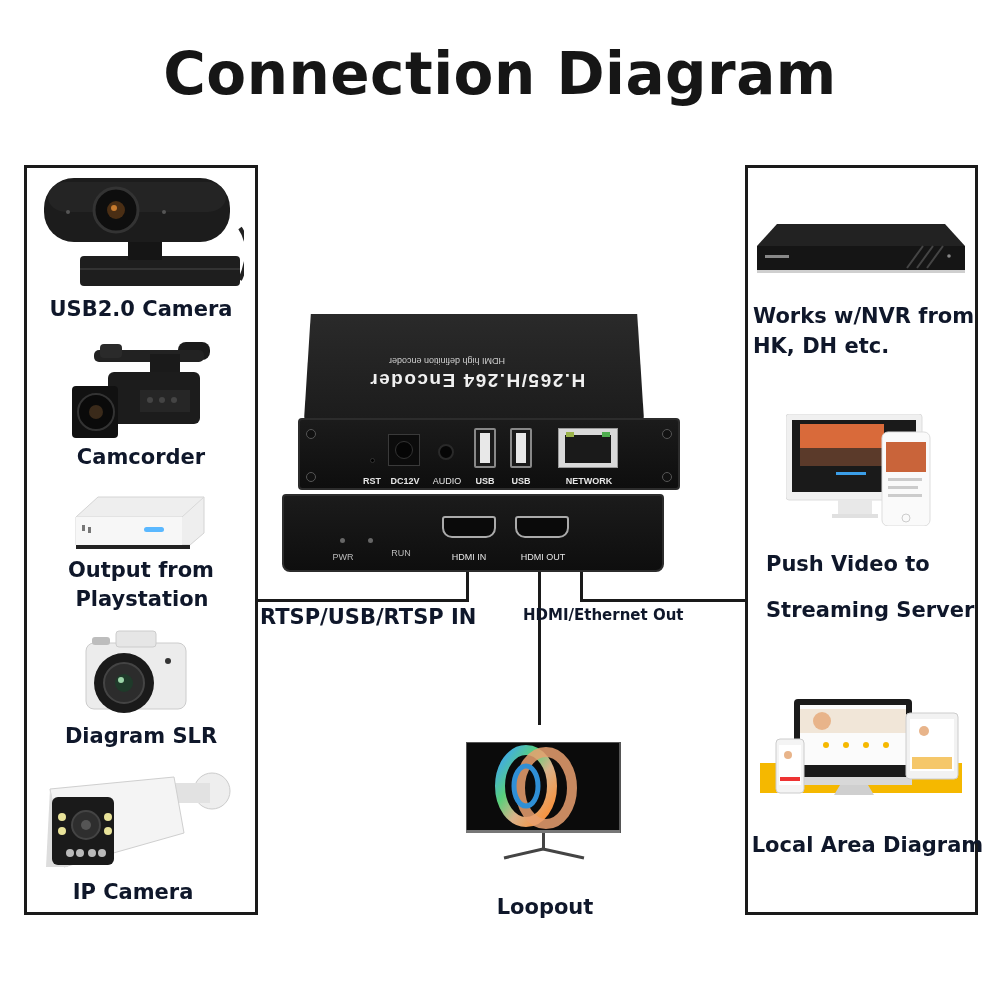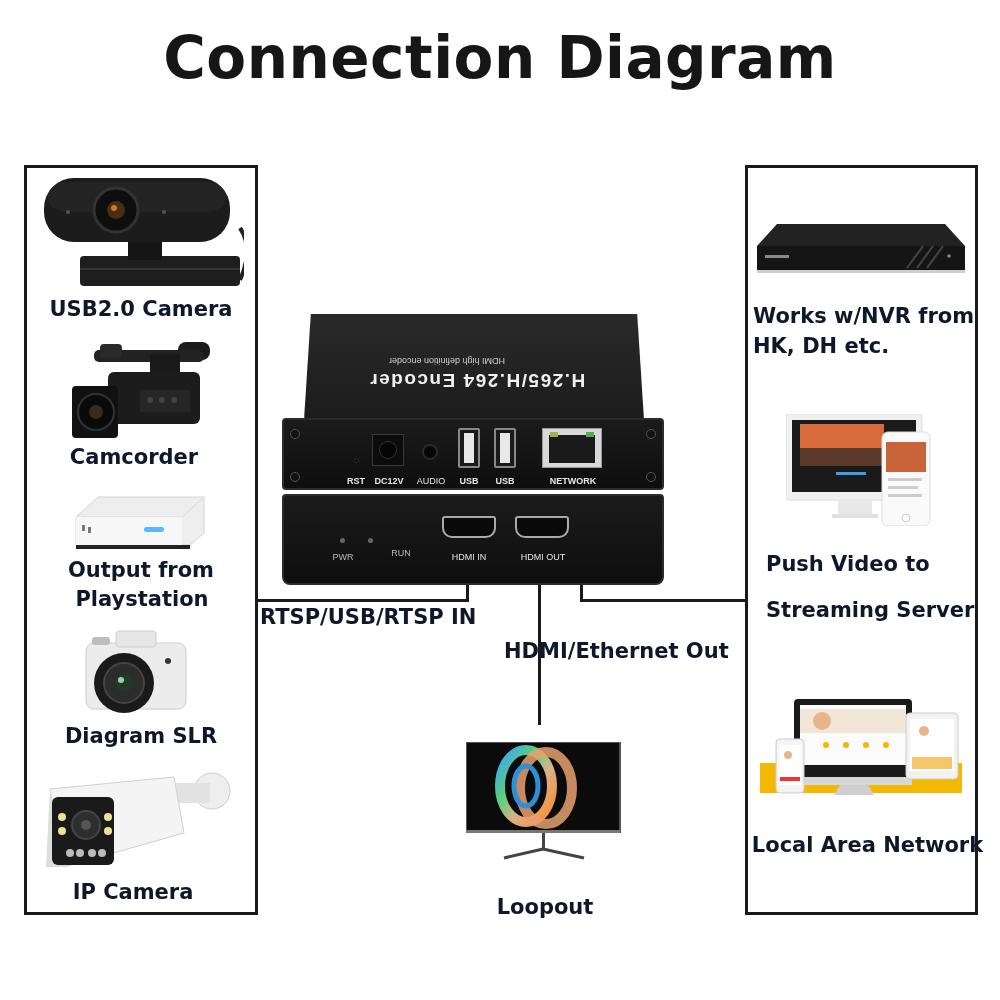--- a/index.html
+++ b/index.html
@@ -1,19 +1,19 @@
 <!DOCTYPE html>
 <html><head>
 <meta charset="utf-8">
 <style>
   * { box-sizing: border-box; margin: 0; padding: 0; }
   html, body { width: 1000px; height: 1000px; background: #ffffff; overflow: hidden; }
   body { position: relative; font-family: "DejaVu Sans", "Liberation Sans", sans-serif; color: #1a1a1a; }
   .abs { position: absolute; }
-  .title { left: 0; top: 24px; width: 1000px; text-align: center; font-size: 58px; font-weight: bold; letter-spacing: 0.5px; color: #161616; }
+  .title { left: 0; top: 40px; width: 1000px; text-align: center; font-size: 58px; font-weight: bold; letter-spacing: 0.5px; color: #161616; }
   .box { border: 3px solid #1a1a1a; background: #fff; }
   .label { font-weight: bold; font-size: 21px; color: #0f172a; text-align: center; line-height: 29px; white-space: nowrap; }
   .label.left { text-align: center; }
   .line { background: #1a1a1a; }
   
   .dev-top { background: linear-gradient(180deg,#2a2a2a 0%,#1c1c1c 100%); border-radius: 4px; transform-origin: bottom; }
   .dev-front { background: linear-gradient(180deg,#1b1b1b,#0e0e0e); border: 2px solid #2c2c2c; border-radius: 4px; }
   .port-lbl { color: #e6e6e6; font-size: 9px; font-weight: bold; font-family: "Liberation Sans", sans-serif; text-align: center; }
   .screw { width: 10px; height: 10px; border-radius: 50%; background: #111; border: 1px solid #555; }
   .usb { width: 22px; height: 40px; background: #1a1a1a; border: 2px solid #888; border-radius: 2px; }
@@ -50,21 +50,21 @@
   <rect x="80" y="14" width="30" height="28" fill="#1a1a1a"></rect>
   <rect x="38" y="32" width="92" height="52" rx="6" fill="#1c1c1c"></rect>
   <rect x="2" y="46" width="46" height="52" rx="4" fill="#111"></rect>
   <circle cx="26" cy="72" r="18" fill="#0a0a0a" stroke="#333" stroke-width="2"></circle>
   <circle cx="26" cy="72" r="7" fill="#3a2a1a"></circle>
   <rect x="70" y="50" width="50" height="22" fill="#262626"></rect>
   <circle cx="80" cy="60" r="3" fill="#444"></circle>
     <circle cx="92" cy="60" r="3" fill="#444"></circle>
     <circle cx="104" cy="60" r="3" fill="#444"></circle>
 </svg>
-<div class="abs label" style="left:17px; top:443px; width:234px;">Camcorder</div>
+<div class="abs label" style="left:24px; top:443px; width:234px;">Camcorder</div>
 
 <svg class="abs" style="left:72px; top:493px;" width="136" height="60" viewBox="0 0 136 60">
   <path d="M4 24 L26 4 L132 4 L132 40 L118 52 L4 52 Z" fill="#eeeeee" stroke="#d4d4d4"></path>
   <path d="M4 24 L110 24 L132 4" fill="none" stroke="#d8d8d8"></path>
   <path d="M4 24 L110 24 L110 52 L4 52 Z" fill="#f7f7f7"></path>
   <rect x="4" y="52" width="114" height="4" fill="#222"></rect>
   <rect x="72" y="34" width="20" height="5" rx="2.5" fill="#5ab8ff"></rect>
   <rect x="10" y="32" width="3" height="6" fill="#777"></rect>
   <rect x="16" y="34" width="3" height="6" fill="#777"></rect>
 </svg>
@@ -147,44 +147,44 @@
   <path d="M80 88 L108 88 L114 98 L74 98 Z" fill="#cfcfcf"></path>
   <rect x="146" y="46" width="52" height="66" rx="4" fill="#f2f2f2" stroke="#ccc" transform="translate(0,-30)"></rect>
   <rect x="150" y="22" width="44" height="52" fill="#fff"></rect>
   <circle cx="164" cy="34" r="5" fill="#e8b48a"></circle>
   <rect x="152" y="60" width="40" height="12" fill="#f5c76a"></rect>
   <rect x="16" y="42" width="28" height="54" rx="4" fill="#f4f4f4" stroke="#ccc"></rect>
   <rect x="19" y="48" width="22" height="40" fill="#fff"></rect>
   <circle cx="28" cy="58" r="4" fill="#e8b48a"></circle>
   <rect x="20" y="80" width="20" height="4" fill="#e33"></rect>
 </svg>
-<div class="abs label" style="left:745px; top:831px; width:245px;">Local Area Network</div>
+<div class="abs label" style="left:745px; top:831px; width:245px;">Local Area Diagram</div>
 
 <div class="abs line" style="left:466px; top:570px; width:3px; height:32px;"></div>
 <div class="abs line" style="left:256px; top:599px; width:213px; height:3px;"></div>
 
 <div class="abs line" style="left:580px; top:570px; width:3px; height:32px;"></div>
 <div class="abs line" style="left:580px; top:599px; width:167px; height:3px;"></div>
 
 <div class="abs line" style="left:538px; top:570px; width:3px; height:155px;"></div>
 
 <div class="abs label left" style="left:260px; top:603px; font-size:21px;">RTSP/USB/RTSP IN</div>
-<div class="abs label left" style="left:504px; top:601px; font-size:21px;margin-top:36px;">HDMI/Ethernet Out</div>
+<div class="abs label left" style="left:523px; top:601px; font-size:15px;">HDMI/Ethernet Out</div>
 
 <div class="abs" style="left:282px; top:314px; width:382px; height:258px;">
 
   <div class="abs dev-top" style="left:22px; top:0; width:340px; height:106px; clip-path: polygon(2% 0,98% 0,100% 100%,0 100%);"></div>
   <svg class="abs" style="left:50px; top:28px;" width="290" height="60" viewBox="0 0 290 60">
     <g transform="rotate(180 145 30)">
       <text x="145" y="28" text-anchor="middle" font-family="Liberation Sans, sans-serif" font-weight="bold" font-size="19" fill="#f0f0f0" letter-spacing="1.5">H.265/H.264 Encoder</text>
       <text x="175" y="44" text-anchor="middle" font-family="Liberation Sans, sans-serif" font-size="9" fill="#cfcfcf">HDMI high definition encoder</text>
     </g>
   </svg>
 
-  <div class="abs dev-front" style="left:0; top:104px; width:382px; height:72px;">
+  <div class="abs dev-front" style="left:16px; top:104px; width:382px; height:72px;">
     <div class="abs screw" style="left:6px; top:9px;"></div>
     <div class="abs screw" style="left:6px; top:52px;"></div>
     <div class="abs screw" style="right:6px; top:9px;"></div>
     <div class="abs screw" style="right:6px; top:52px;"></div>
     <div class="abs" style="left:70px; top:38px; width:5px; height:5px; border-radius:50%; background:#000; border:1px solid #333;"></div>
     <div class="abs" style="left:88px; top:14px; width:32px; height:32px; border:1px solid #3a3a3a; background:#0c0c0c;">
       <div class="abs" style="left:6px; top:6px; width:18px; height:18px; border-radius:50%; background:#050505; border:1px solid #333;"></div>
     </div>
     <div class="abs" style="left:138px; top:24px; width:16px; height:16px; border-radius:50%; background:#060606; border:2px solid #2a2a2a;"></div>
     <div class="abs usb" style="left:174px; top:8px;"></div>
@@ -195,21 +195,21 @@
       <div class="abs" style="right:7px; top:3px; width:8px; height:5px; background:#4fae4f;"></div>
     </div>
     <div class="abs port-lbl" style="left:60px; top:56px; width:24px;">RST</div>
     <div class="abs port-lbl" style="left:86px; top:56px; width:38px;">DC12V</div>
     <div class="abs port-lbl" style="left:128px; top:56px; width:38px; font-weight:normal;">AUDIO</div>
     <div class="abs port-lbl" style="left:168px; top:56px; width:34px;">USB</div>
     <div class="abs port-lbl" style="left:204px; top:56px; width:34px;">USB</div>
     <div class="abs port-lbl" style="left:254px; top:56px; width:70px;">NETWORK</div>
   </div>
 
-  <div class="abs dev-front" style="left:0; top:180px; width:382px; height:91px; border-radius:4px 4px 8px 8px;">
+  <div class="abs dev-front" style="left:0; top:180px; width:382px; height:78px; border-radius:4px 4px 8px 8px;">
     <div class="abs led" style="left:56px; top:42px;"></div>
     <div class="abs led" style="left:84px; top:42px;"></div>
     <div class="abs port-lbl" style="left:44px; top:56px; width:30px; font-weight:normal; color:#bbb;">PWR</div>
     <div class="abs port-lbl" style="left:74px; top:52px; width:30px; font-weight:normal; color:#bbb;margin-left:28px;">RUN</div>
     <div class="abs hdmi" style="left:158px; top:20px;"></div>
     <div class="abs hdmi" style="left:231px; top:20px;"></div>
     <div class="abs port-lbl" style="left:150px; top:56px; width:70px; font-weight:normal;">HDMI IN</div>
     <div class="abs port-lbl" style="left:224px; top:56px; width:70px; font-weight:normal;">HDMI OUT</div>
   </div>
 </div>

